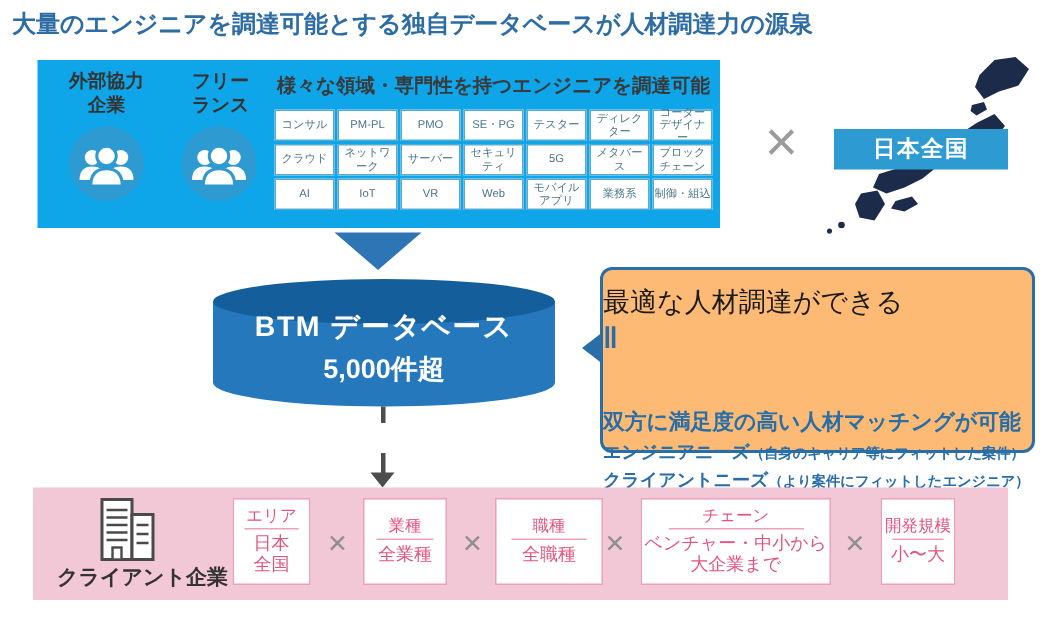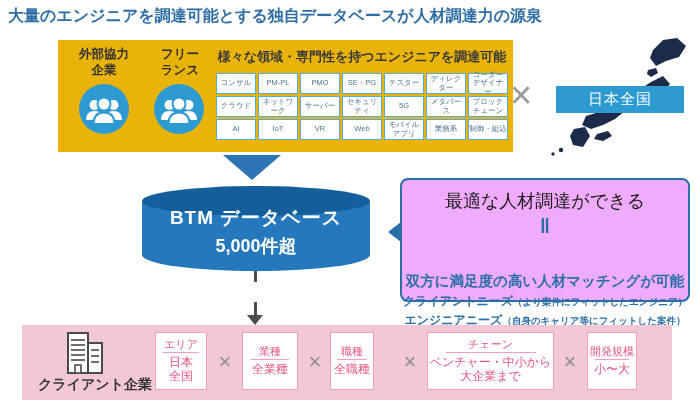--- a/index.html
+++ b/index.html
@@ -5,70 +5,70 @@
   html,body{margin:0;padding:0;background:#fff;}
   body{font-family:"Liberation Sans","DejaVu Sans",sans-serif;}
   #stage{position:relative;width:700px;height:415px;background:#fff;overflow:hidden;}
   .abs{position:absolute;}
   .pre{white-space:pre-line;}
 
   
   #title{left:8px;top:6px;width:690px;font-size:16px;font-weight:600;color:#2e6da4;}
 
   
-  #panel{left:25px;top:40px;width:455px;height:112px;background:#eab308;margin-left:33px;}
+  #panel{left:25px;top:40px;width:455px;height:112px;background:#0ea5e9;}
   .group-label{top:7px;width:72px;text-align:center;font-size:12.5px;font-weight:600;color:#333;line-height:1.25;}
   .people-icon{top:44px;width:50px;height:50px;}
   #skills-heading{left:156px;top:8px;width:296px;text-align:center;font-size:13px;font-weight:700;color:#3a3a3a;}
   #skills-grid{left:158px;top:33px;width:292px;display:grid;grid-template-columns:repeat(7,1fr);grid-auto-rows:21px;gap:2px;}
   .skill-cell{background:#fff;border:1px solid #55abd4;color:#49758c;font-size:7.5px;line-height:1.15;display:flex;align-items:center;justify-content:center;text-align:center;white-space:pre-line;}
 
   
   .mult-big{left:504px;top:74px;width:34px;font-size:38px;font-weight:300;color:#9b9b9b;text-align:center;line-height:42px;}
   .mult-small{top:349px;width:24px;font-size:22px;font-weight:400;color:#8f8f8f;text-align:center;line-height:26px;}
 
   
   #map{left:545px;top:36px;width:152px;height:122px;}
-  #map-label{left:556px;top:86px;width:128px;height:27px;background:#2e9ad2;color:#fff;font-size:15px;font-weight:400;display:flex;align-items:center;justify-content:center;letter-spacing:1px;}
+  #map-label{left:556px;top:86px;width:116px;height:27px;background:#2e9ad2;color:#fff;font-size:15px;font-weight:700;display:flex;align-items:center;justify-content:center;letter-spacing:1px;}
 
   
   #down-arrow{left:223px;top:155px;width:0;height:0;border-left:29px solid transparent;border-right:29px solid transparent;border-top:25px solid #2e75b6;}
 
   
   #cylinder{left:142px;top:185px;width:228px;height:88px;}
   #cyl-text{left:142px;top:205px;width:228px;text-align:center;color:#fff;}
   #cyl-text .l1{font-size:19px;font-weight:700;letter-spacing:1px;}
   #cyl-text .l2{font-size:18px;font-weight:700;margin-top:3px;}
 
   
   .vline{left:254px;width:3px;background:#4d4d4d;}
   #provision{left:185px;top:281px;width:156px;height:21px;background:#595959;color:#fff;font-size:13px;font-weight:700;display:flex;align-items:center;justify-content:center;}
   #arrowhead-down{left:247px;top:315px;width:0;height:0;border-left:8px solid transparent;border-right:8px solid transparent;border-top:10px solid #4d4d4d;}
 
   
-  #result-box{left:400px;top:178px;width:290px;height:124px;background:#f0abfc;border:2px solid #2a6ea8;border-radius:8px;box-sizing:border-box;text-align:center;}
+  #result-box{left:400px;top:178px;width:290px;height:124px;background:#fdba74;border:2px solid #2a6ea8;border-radius:8px;box-sizing:border-box;}
   #left-arrowhead{position:absolute;left:-14px;top:42px;width:0;height:0;border-top:10px solid transparent;border-bottom:10px solid transparent;border-right:13px solid #2a6ea8;}
   #result-headline{margin-top:9px;font-size:18px;font-weight:500;color:#1a1a1a;}
   #equals{font-size:20px;font-weight:800;color:#2a6ea8;line-height:1;margin:3px 0 2px 0;}
   #result-subheadline{font-size:14.5px;font-weight:700;color:#2a6ea8;margin-top:36px;}
   .needs-line{font-size:12px;color:#2a6ea8;margin-top:2px;}
   .needs-line .lbl{font-weight:700;}
   .needs-line .note{font-size:9.5px;font-weight:600;}
 
   
   #band{left:22px;top:325px;width:650px;height:75px;background:#f2c7d6;}
   #building{left:58px;top:331px;width:54px;height:44px;}
   #client-label{left:24px;top:376px;width:142px;text-align:center;font-size:14px;font-weight:700;color:#333;}
   .filter-box{top:332px;height:58px;background:#fff;border:1px solid #ef9ebc;box-sizing:border-box;display:flex;flex-direction:column;align-items:center;justify-content:center;gap:2px;}
   .filter-title{font-size:11px;color:#e4537e;line-height:1;}
   .filter-divider{width:72%;border-top:1px solid #eba0bd;height:0;}
   .filter-value{font-size:12px;color:#e4537e;line-height:1.2;text-align:center;white-space:pre-line;}
   #fb1{left:155px;width:52px;}
   #fb2{left:242px;width:56px;}
-  #fb3{left:330px;width:44px;}
+  #fb3{left:330px;width:72px;}
   #fb4{left:427px;width:127px;}
   #fb5{left:587px;width:50px;}
   #m1{left:213px;} #m2{left:303px;} #m3{left:398px;} #m4{left:558px;}
 </style>
 </head>
 <body>
 
 <div id="stage">
 
   <div class="abs" id="title">大量のエンジニアを調達可能とする独自データベースが人材調達力の源泉</div>
@@ -163,24 +163,24 @@
   <div class="abs vline" style="top:271px;height:11px;"></div>
   <div class="abs vline" style="top:302px;height:14px;"></div>
   <div class="abs" id="arrowhead-down"></div>
 
   <div class="abs" id="result-box">
     <div id="left-arrowhead"></div>
     <div id="result-headline">最適な人材調達ができる</div>
     <div id="equals">‖</div>
     <div id="result-subheadline">双方に満足度の高い人材マッチングが可能</div>
     <div class="needs-line">
+      <span class="lbl">エンジニアニーズ</span><span class="note">（自身のキャリア等にフィットした案件）</span>
+    </div>
+    <div class="needs-line">
       <span class="lbl">クライアントニーズ</span><span class="note">（より案件にフィットしたエンジニア）</span>
-    </div>
-    <div class="needs-line">
-      <span class="lbl">エンジニアニーズ</span><span class="note">（自身のキャリア等にフィットした案件）</span>
     </div>
   </div>
 
   <div class="abs" id="band"></div>
 
   <div class="abs" id="building">
     <svg width="54" height="44" viewBox="0 0 54 44">
       <rect x="10" y="2" width="20" height="40" fill="#fff" stroke="#4a4a4a" stroke-width="2"></rect>
       <line x1="13" y1="9" x2="27" y2="9" stroke="#4a4a4a" stroke-width="1.6"></line>
       <line x1="13" y1="14" x2="27" y2="14" stroke="#4a4a4a" stroke-width="1.6"></line>

